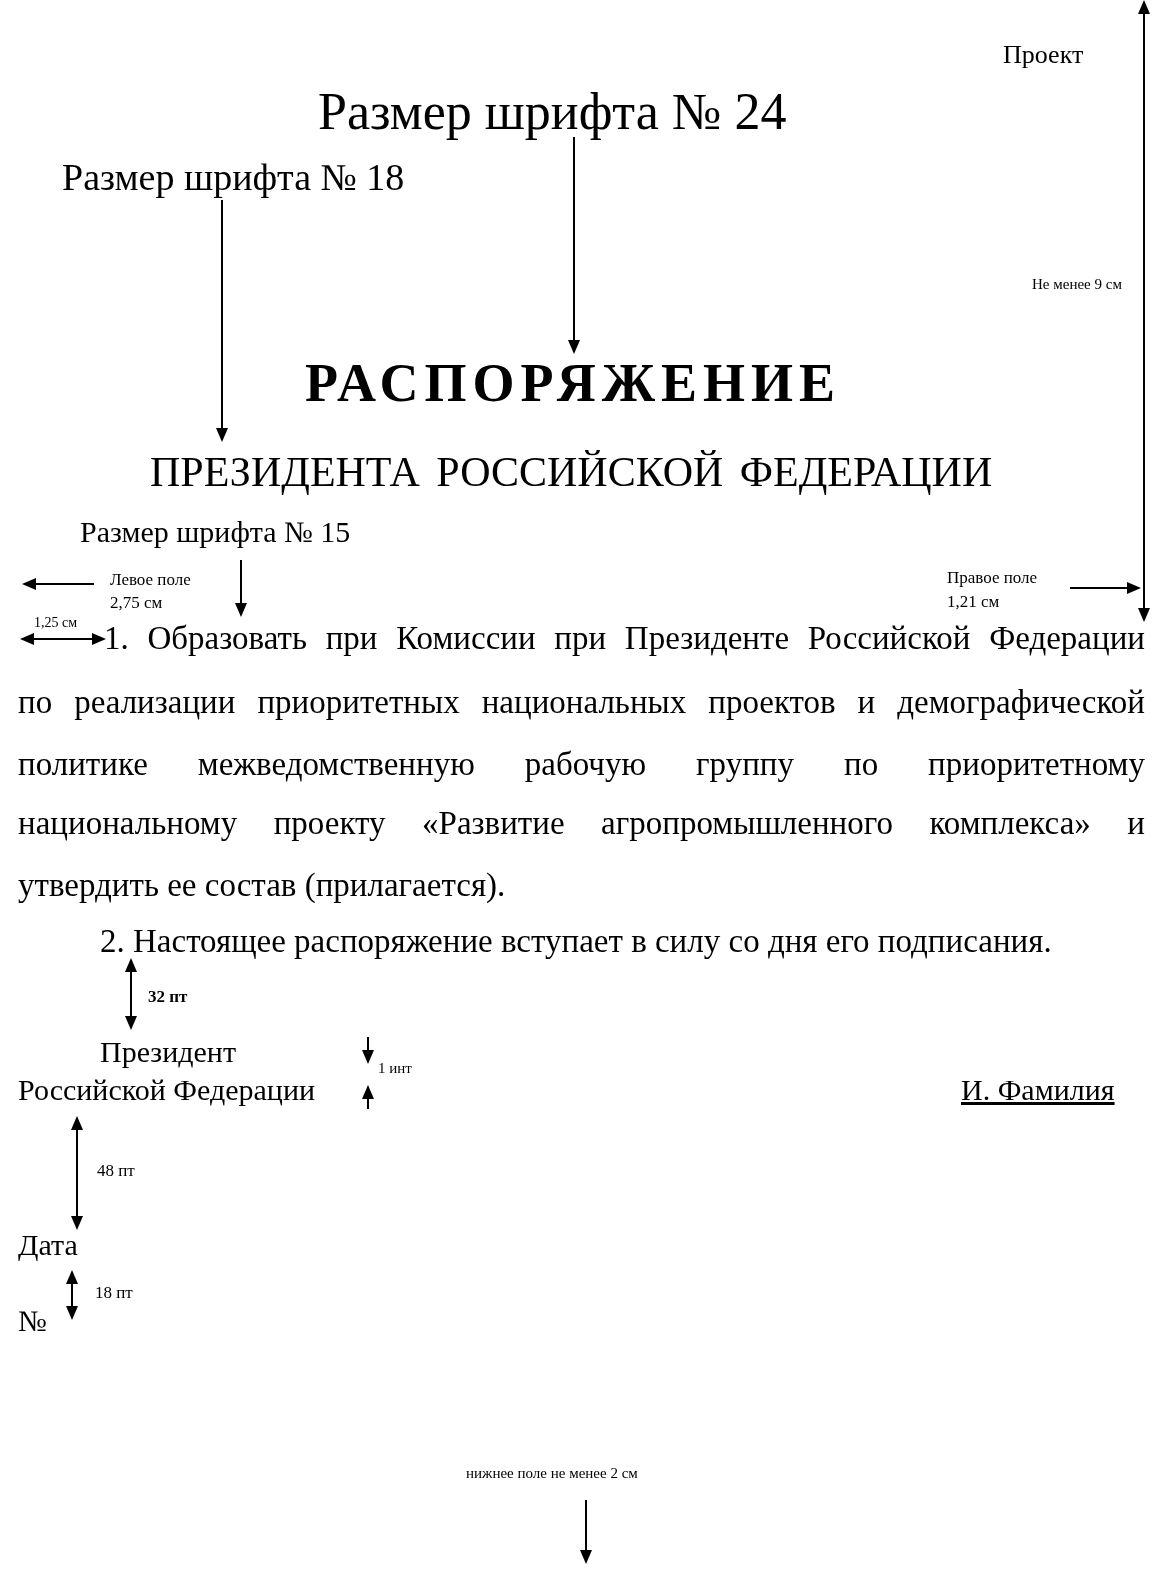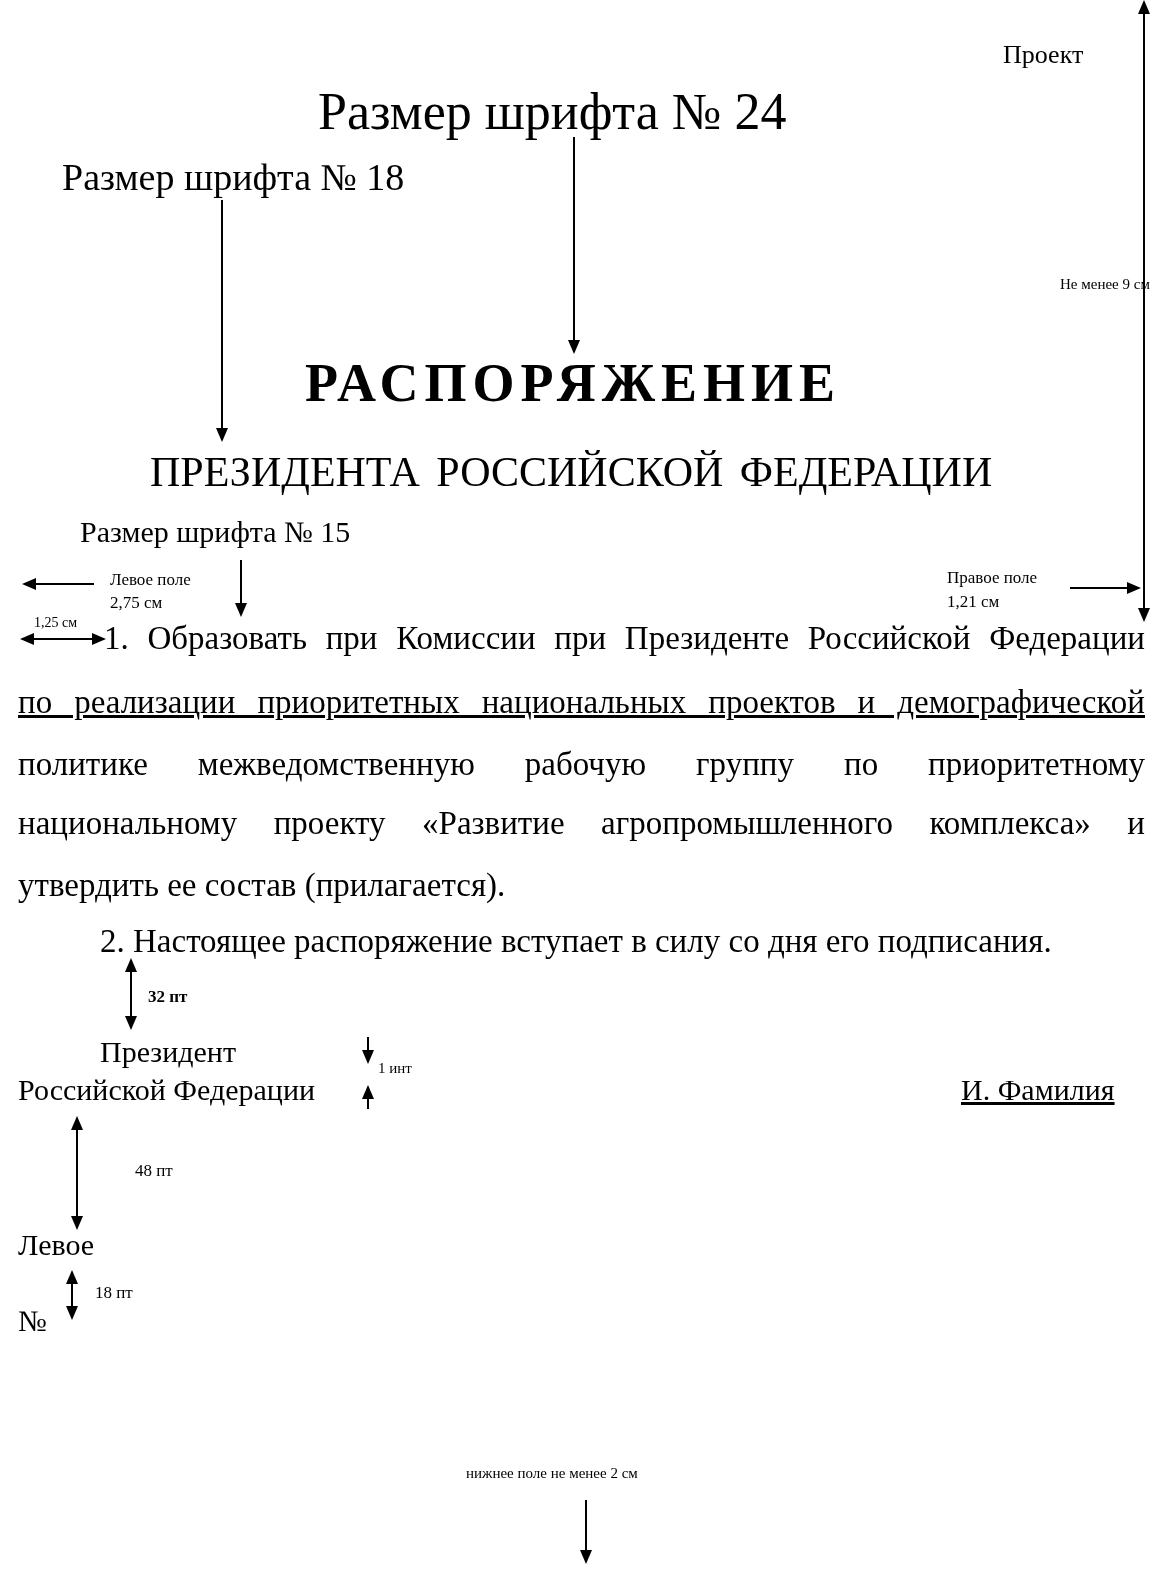--- a/index.html
+++ b/index.html
@@ -17,21 +17,21 @@
   .justify { text-align: justify; text-align-last: justify; white-space: normal; }
 </style>
 </head>
 <body>
 
 <div class="vline" style="left:1143px; top:12px; height:600px;"></div>
 <div class="tip-up" style="left:1138px; top:0px;"></div>
 <div class="tip-down" style="left:1138px; top:608px;"></div>
 
 <div class="abs" style="left:1003px; top:42px; font-size:26px;">Проект</div>
-<div class="abs" style="left:1060px; top:277px; font-size:15px;">Не менее 9 см</div>
+<div class="abs" style="left:1032px; top:277px; font-size:15px;">Не менее 9 см</div>
 
 <div class="abs" style="left:318px; top:86px; font-size:52px;">Размер шрифта № 24</div>
 <div class="vline" style="left:573px; top:137px; height:208px;"></div>
 <div class="tip-down" style="left:568px; top:340px;"></div>
 
 <div class="abs" style="left:62px; top:158px; font-size:38px;">Размер шрифта № 18</div>
 <div class="vline" style="left:221px; top:200px; height:230px;"></div>
 <div class="tip-down" style="left:216px; top:428px;"></div>
 
 <div class="abs" style="left:305px; top:356px; font-size:54px; font-weight:bold; letter-spacing:6px;">РАСПОРЯЖЕНИЕ</div>
@@ -50,21 +50,21 @@
 <div class="abs small" style="left:947px; top:593px;">1,21 см</div>
 <div class="hline" style="left:1070px; top:587px; width:58px;"></div>
 <div class="tip-right" style="left:1127px; top:582px;"></div>
 
 <div class="tip-left" style="left:20px; top:633px;"></div>
 <div class="hline" style="left:32px; top:638px; width:64px;"></div>
 <div class="tip-right" style="left:92px; top:633px;"></div>
 <div class="abs" style="left:34px; top:616px; font-size:14px;">1,25 см</div>
 
 <div class="body-line" style="left:104px; width:1041px; top:622px; text-align:justify; text-align-last:justify; white-space:normal;">1. Образовать при Комиссии при Президенте Российской Федерации</div>
-<div class="body-line justify" style="top:686px;text-decoration:underline;">по реализации приоритетных национальных проектов и демографической</div>
+<div class="body-line justify" style="top:686px;">по реализации приоритетных национальных проектов и демографической</div>
 <div class="body-line justify" style="top:748px;">политике межведомственную рабочую группу по приоритетному</div>
 <div class="body-line justify" style="top:807px;">национальному проекту «Развитие агропромышленного комплекса» и</div>
 <div class="body-line" style="top:869px;">утвердить ее состав (прилагается).</div>
 
 <div class="abs" style="left:100px; top:925px; font-size:33px;">2. Настоящее распоряжение вступает в силу со дня его подписания.</div>
 
 <div class="tip-up" style="left:125px; top:958px;"></div>
 <div class="vline" style="left:130px; top:970px; height:50px;"></div>
 <div class="tip-down" style="left:125px; top:1016px;"></div>
 <div class="abs small" style="left:148px; top:988px;font-weight:bold;">32 пт</div>
@@ -75,23 +75,23 @@
 
 <div class="vline" style="left:367px; top:1037px; height:16px;"></div>
 <div class="tip-down" style="left:362px; top:1050px;"></div>
 <div class="abs" style="left:378px; top:1061px; font-size:15px;">1 инт</div>
 <div class="tip-up" style="left:362px; top:1085px;"></div>
 <div class="vline" style="left:367px; top:1097px; height:12px;"></div>
 
 <div class="tip-up" style="left:71px; top:1116px;"></div>
 <div class="vline" style="left:76px; top:1128px; height:92px;"></div>
 <div class="tip-down" style="left:71px; top:1216px;"></div>
-<div class="abs small" style="left:97px; top:1162px;margin-left:38px;">48 пт</div>
+<div class="abs small" style="left:97px; top:1162px;">48 пт</div>
 
-<div class="abs" style="left:18px; top:1230px; font-size:30px;">Левое</div>
+<div class="abs" style="left:18px; top:1230px; font-size:30px;">Дата</div>
 
 <div class="tip-up" style="left:66px; top:1270px;"></div>
 <div class="vline" style="left:71px; top:1282px; height:30px;"></div>
 <div class="tip-down" style="left:66px; top:1306px;"></div>
 <div class="abs small" style="left:95px; top:1284px;">18 пт</div>
 
 <div class="abs" style="left:18px; top:1306px; font-size:30px;">№</div>
 
 <div class="abs" style="left:466px; top:1466px; font-size:15px;">нижнее поле не менее 2 см</div>
 <div class="vline" style="left:585px; top:1500px; height:52px;"></div>

